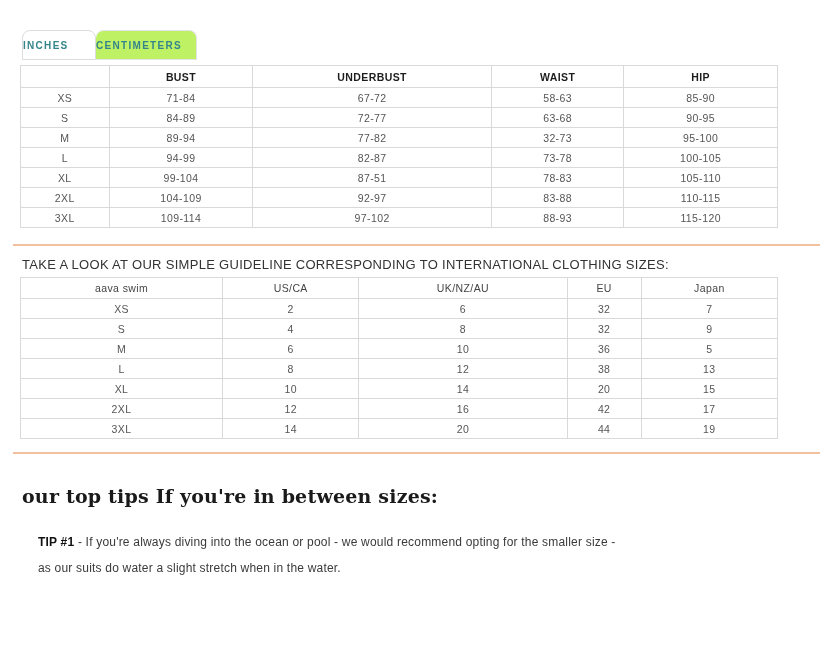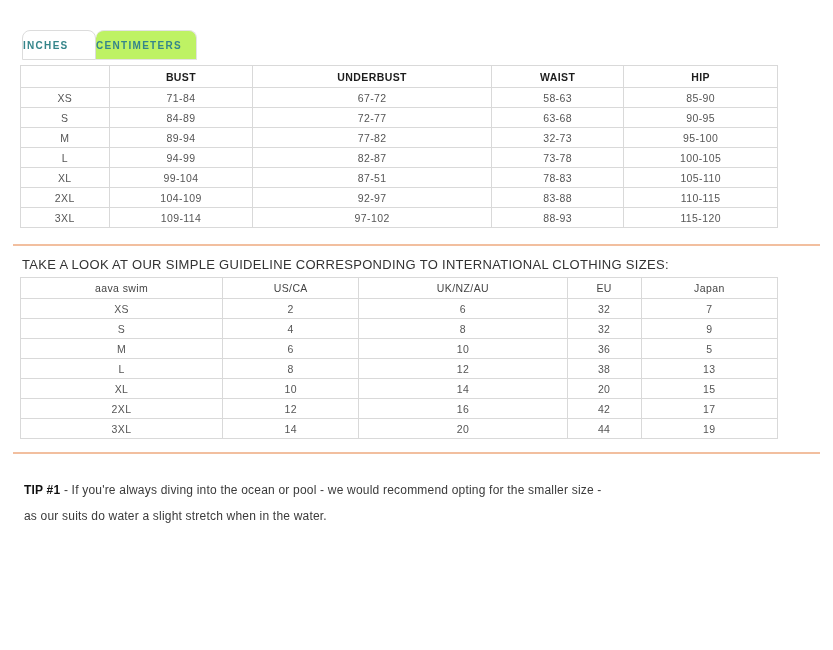--- a/index.html
+++ b/index.html
@@ -62,21 +62,21 @@
     letter-spacing: 0.2px; line-height: 1;
     margin: 34px 0 0 2px;
   }
   h2.tips-heading { margin-top: 33px; }
   .subtext {
     font-size: 13px; color: #333333; letter-spacing: 0.3px;
     margin: 11px 0 0 2px;
   }
   .tip {
     font-size: 12px; color: #3a3a3a; letter-spacing: 0.2px;
-    line-height: 26px; margin: 23px 0 0 4px;
+    line-height: 26px; margin: 23px 0 0 18px;
   }
   .tip b { color: #111111; }
 </style>
 </head>
 <body>
 
 <div class="page">
 
   <div class="tabs">
     <button class="tab tab-inches">INCHES</button>
@@ -222,16 +222,17 @@
           <td>14</td>
           <td>20</td>
           <td>44</td>
           <td>19</td>
         </tr>
       </tbody>
   </table>
 
   <hr class="divider divider-2">
 
+  <h2 class="tips-heading">our top tips If you're in between sizes:</h2>
 
   <p class="tip"><b>TIP #1</b><span> - If you're always diving into the ocean or pool - we would recommend opting for the smaller size -</span><br><span>as our suits do water a slight stretch when in the water.</span></p>
 
 </div>
 
 </body></html>

